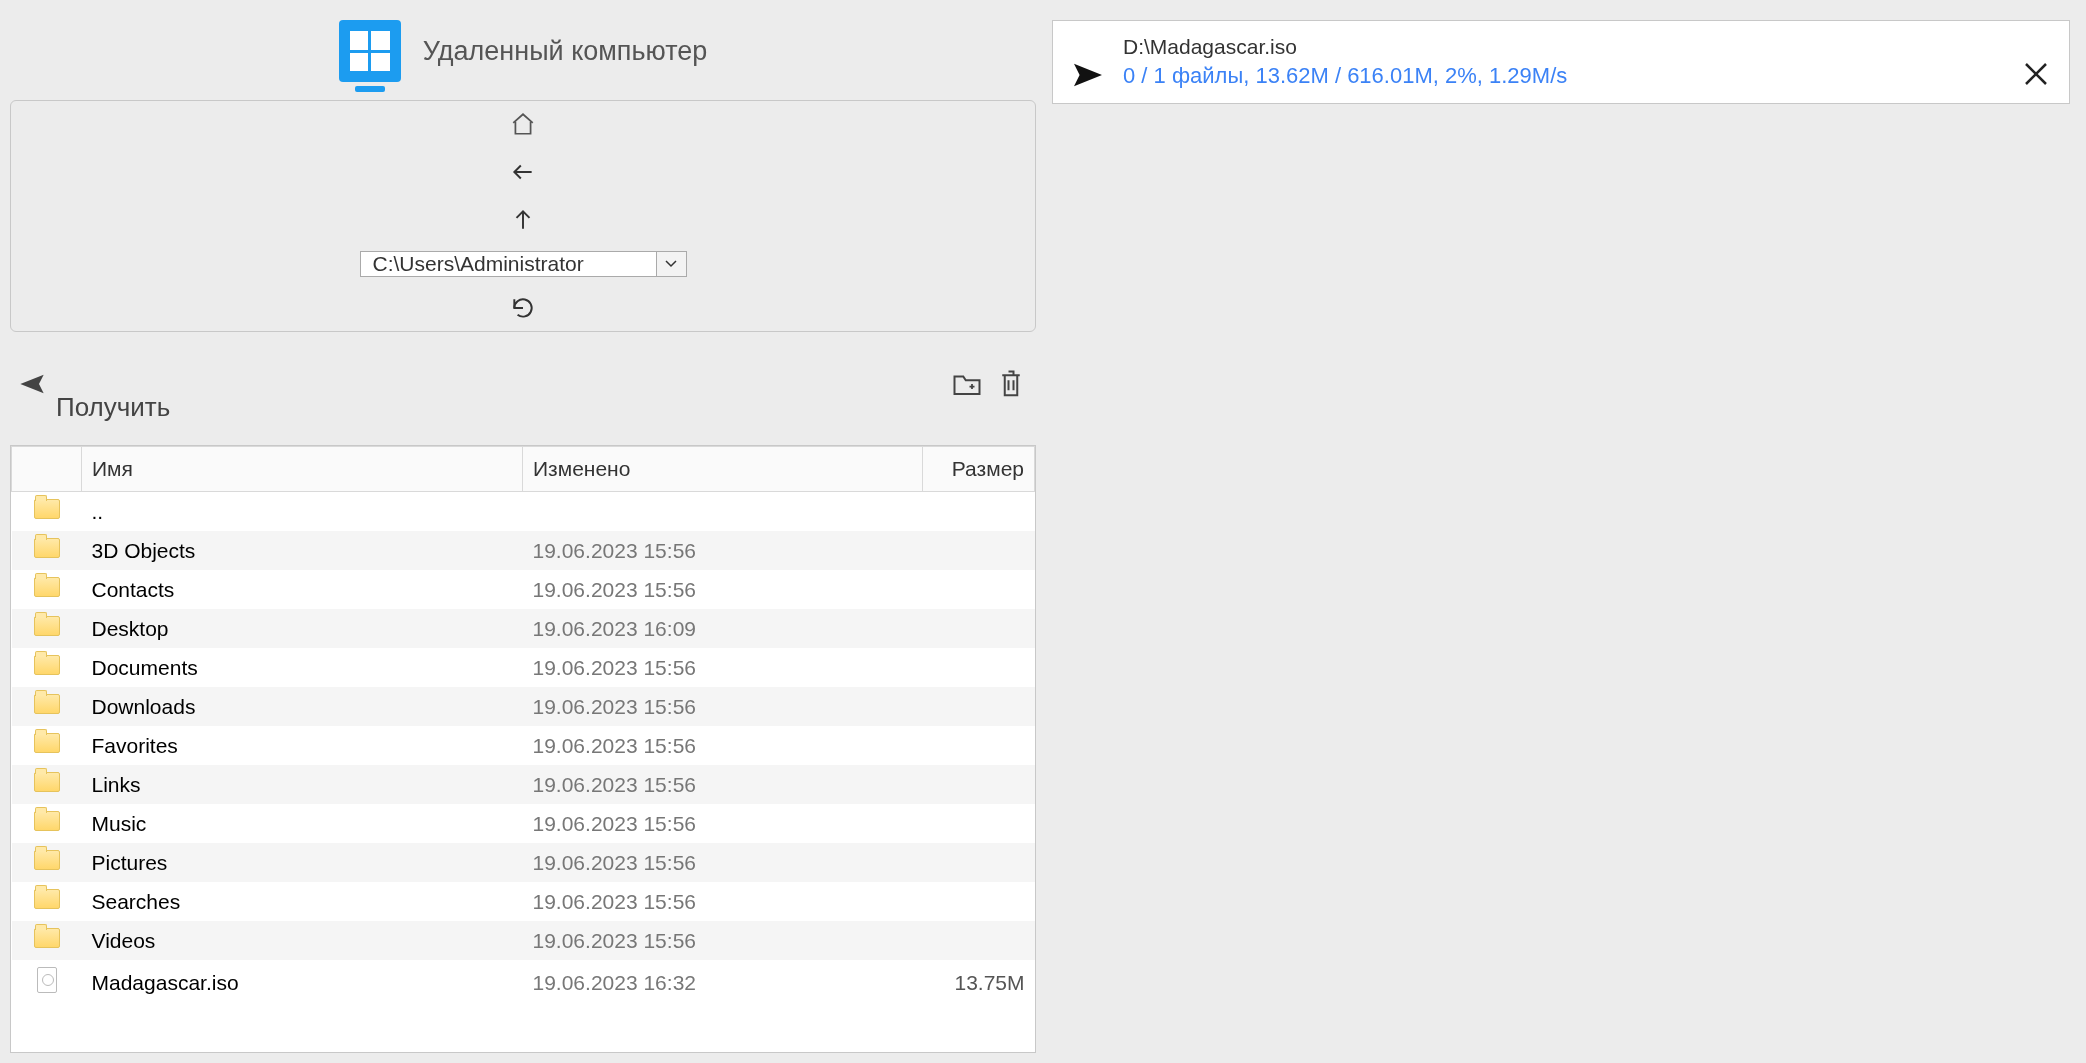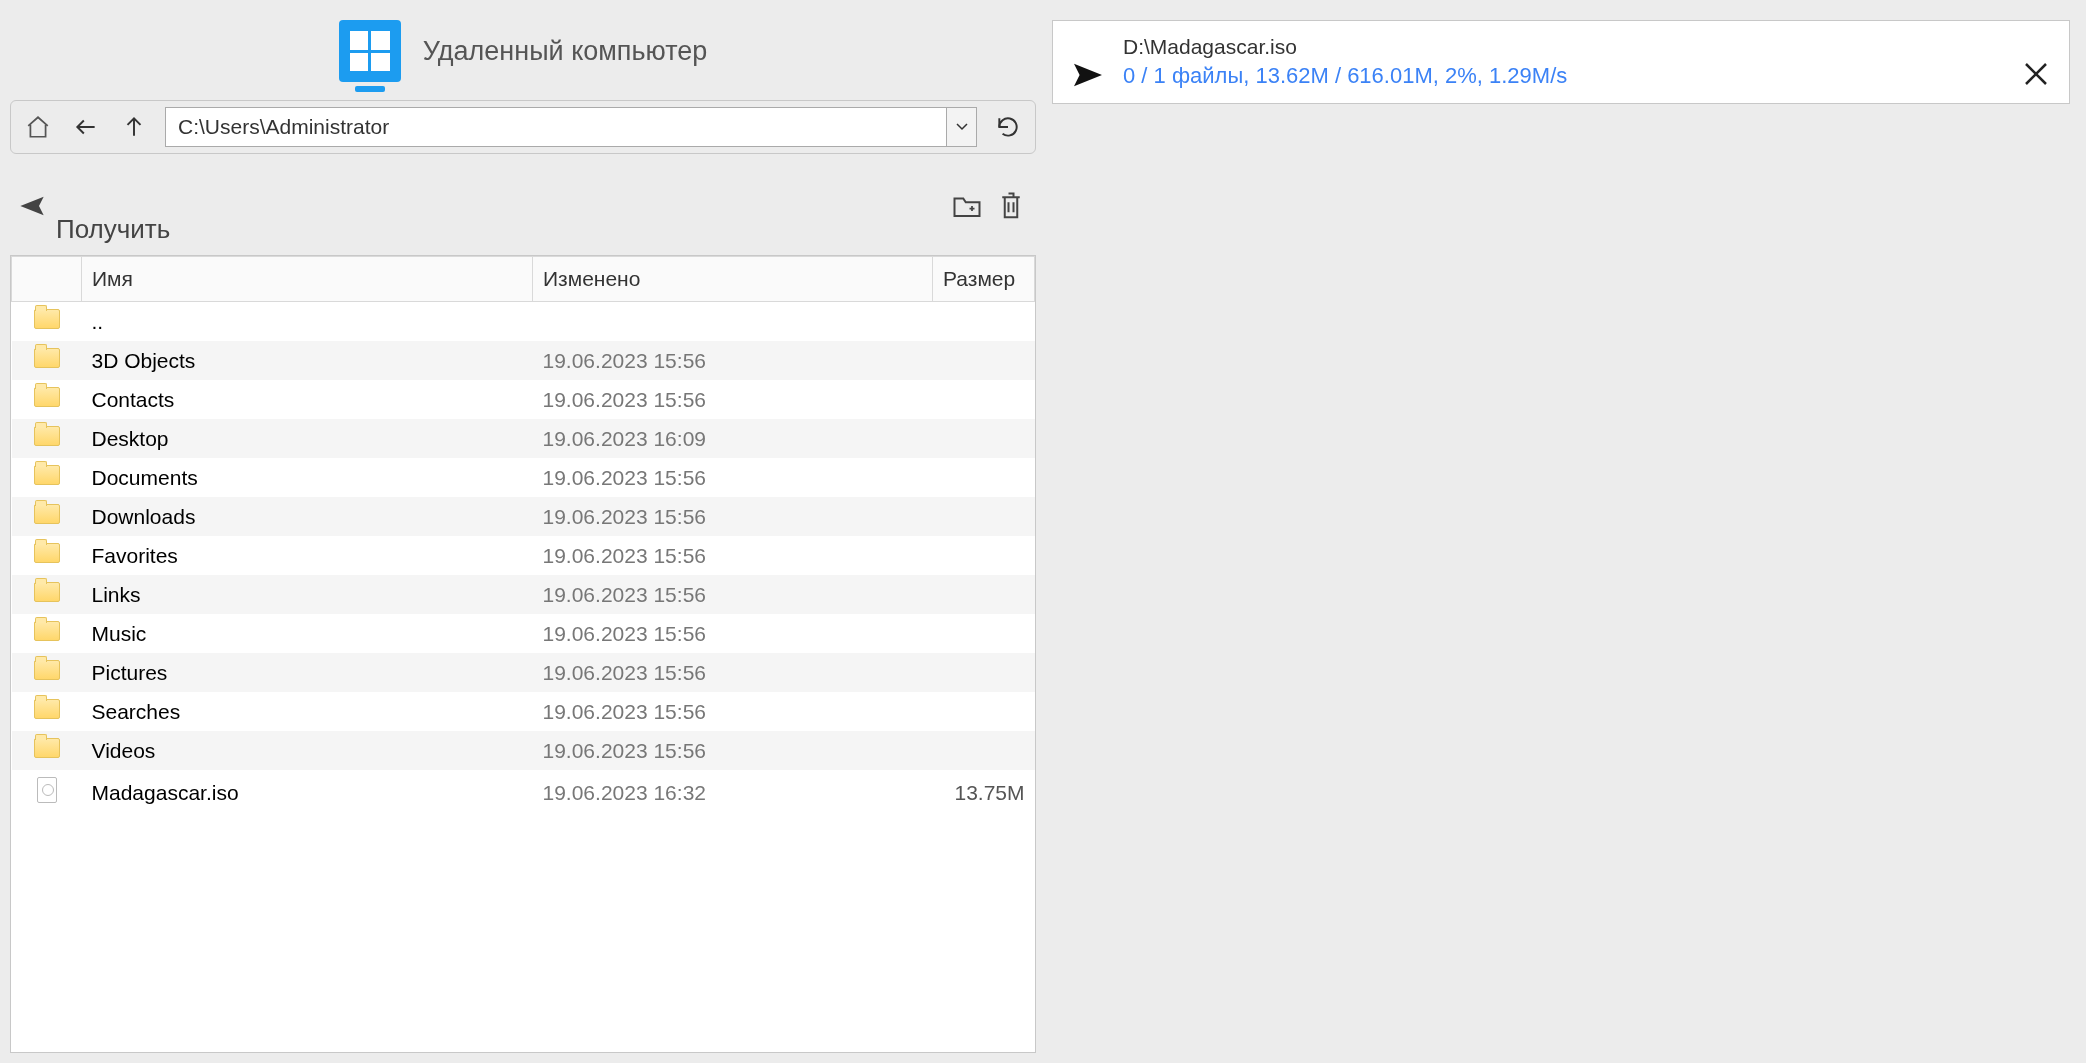--- a/index.html
+++ b/index.html
@@ -59,20 +59,21 @@
 }
 .nav-bar {
   margin: 8px 10px 0 10px;
   border: 1px solid #c8c8c8;
   border-radius: 6px;
   background: #ececec;
   display: flex;
   align-items: center;
   padding: 6px 10px;
   gap: 14px;
+  flex-direction: column;
 }
 .nav-icon {
   width: 34px;
   height: 34px;
   display: flex;
   align-items: center;
   justify-content: center;
   cursor: pointer;
 }
 .path-box {
@@ -122,39 +123,39 @@
 .spacer { flex: 1; }
 .action-icon {
   width: 34px;
   height: 34px;
   display: flex;
   align-items: center;
   justify-content: center;
   cursor: pointer;
 }
 .table-container {
-  margin: 0 10px 10px 10px;
+  margin: 12px 10px 10px 10px;
   border: 1px solid #c8c8c8;
   background: white;
   flex: 1;
   overflow: auto;
 }
 .tbl { width: 100%; border-collapse: collapse; }
 .tbl th {
   text-align: left;
   font-weight: normal;
   font-size: 21px;
   color: #333;
   padding: 10px 10px;
   border: 1px solid #d9d9d9;
   background: #fafafa;
 }
 .tbl th.icon-col { width: 70px; }
 .tbl th.mod-col { width: 400px; }
-.tbl th.size-col { width: 102px; }
+.tbl th.size-col { width: 112px; text-align: right; }
 .tbl td {
   padding: 7px 10px;
   font-size: 21px;
   vertical-align: middle;
 }
 .tbl tbody tr:nth-child(even) { background: #f5f5f5; }
 .tbl td.icon-cell { width: 70px; text-align: center; }
 .folder-icon {
   display: inline-block;
   width: 26px;

